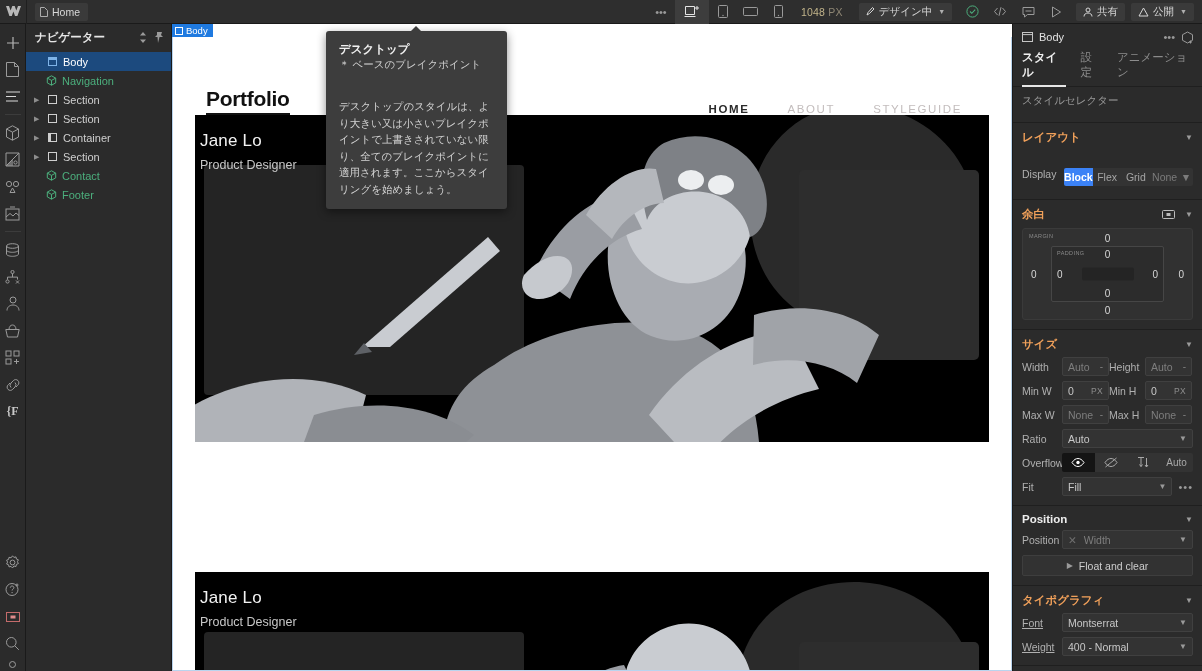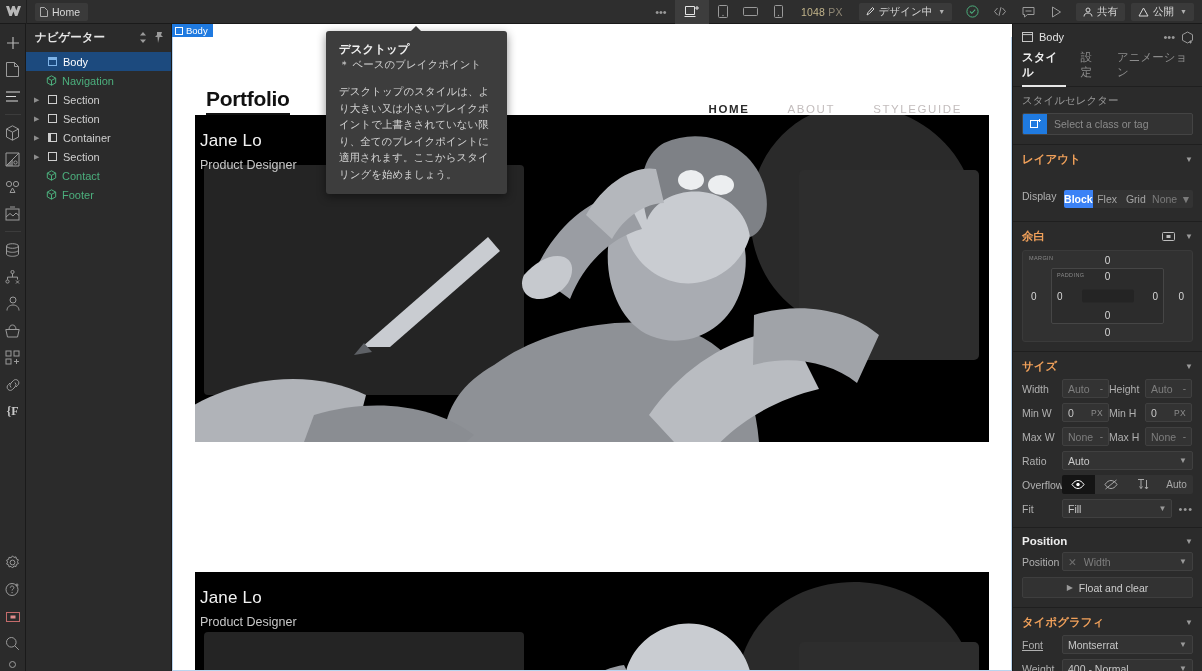--- a/index.html
+++ b/index.html
@@ -139,21 +139,21 @@
     background: #3d3d3d; border-radius: 3px; padding: 11px 13px 12px 13px;
     z-index: 40; box-shadow: 0 3px 10px rgba(0,0,0,.45);
   }
   .tooltip:before {
     content: ""; position: absolute; top: -5px; left: 84px;
     border-left: 6px solid transparent; border-right: 6px solid transparent;
     border-bottom: 6px solid #3d3d3d;
   }
   .tt-title { color: #f1f1f1; font-size: 11.5px; font-weight: bold; line-height: 15px; }
   .tt-sub { color: #cfcfcf; font-size: 10.5px; line-height: 15px; }
-  .tt-body { color: #d4d4d4; font-size: 10.5px; line-height: 16.5px; margin-top: 11px; }
+  .tt-body { color: #d4d4d4; font-size: 10.5px; line-height: 16.5px; margin-top: 26px; }
 
   
   .rightpanel {
     position: absolute; top: 24px; left: 1012px; width: 190px; height: 647px;
     background: #2b2b2b; border-left: 1px solid #1a1a1a; overflow: hidden;
   }
   .rp-head {
     height: 26px; display: flex; align-items: center; padding: 0 8px 0 9px; gap: 6px;
   }
   .rp-head-title { color: #e2e2e2; font-size: 11px; flex: 1; }
@@ -649,29 +649,20 @@
     </div>
 
     <div class="rp-tabs">
       <div class="rp-tab active">スタイル</div>
       <div class="rp-tab">設定</div>
       <div class="rp-tab">アニメーション</div>
     </div>
 
     <div class="rp-sec">
       <div class="rp-sublabel">スタイルセレクター</div>
-      <div class="sel-input">
-        <span class="sel-sq">
-          <svg width="11" height="10" viewBox="0 0 11 10">
-              <rect x=".5" y="1.5" width="7" height="7" fill="none" stroke="#fff"></rect>
-              <path d="M7 1.5h3.5M9 0l1.5 1.5L9 3" fill="none" stroke="#fff"></path>
-            </svg>
-        </span>
-        <span class="sel-ph">Select a class or tag</span>
-      </div>
     </div>
 
     <div class="rp-sec">
       <div class="rp-sec-title-row">
         <span class="rp-sec-title">レイアウト</span>
         <span class="rp-chev">▼</span>
       </div>
       <div class="row">
         <span class="row-label">Display</span>
         <span class="seg">

